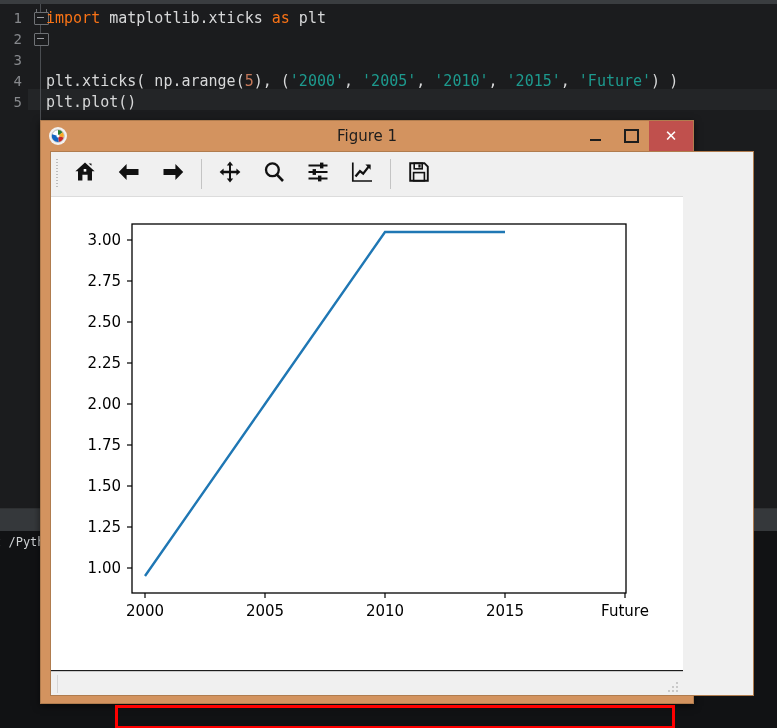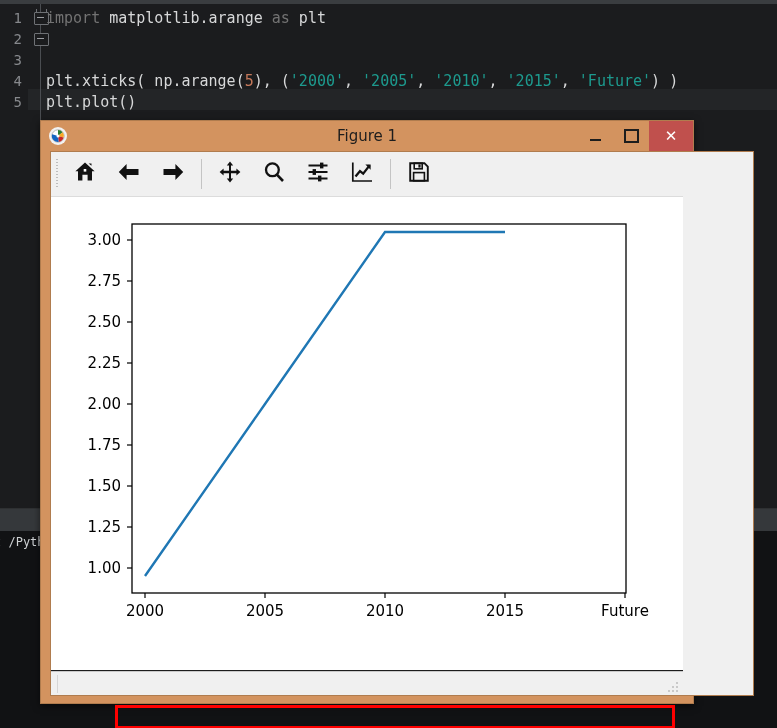--- a/index.html
+++ b/index.html
@@ -34,21 +34,21 @@
   }
   .fold-caret{
     position:absolute;left:36px;width:9px;height:7px;
     border-left:1px solid #6e7175;border-right:1px solid #6e7175;
   }
   .codeline{
     position:absolute;left:46px;
     font-family:"DejaVu Sans Mono","Liberation Mono",monospace;
     font-size:15px;line-height:21px;white-space:pre;color:#d7d8d9;
   }
-  .kw{color:#737373;}
+  .kw{color:#f97316;}
   .num{color:#c4785a;}
   .str{color:#1d9a8e;}
   .plain{color:#d7d8d9;}
   #currentline{
     position:absolute;left:0;top:85px;width:777px;height:21px;background:#232527;
   }
 
   
   #console-divider{position:absolute;left:0;top:508px;width:777px;height:1px;background:#2e3032;}
   #console-head{position:absolute;left:0;top:509px;width:777px;height:22px;background:#35383b;}
@@ -153,21 +153,21 @@
       <div class="lnum" style="top:46px">3</div>
       <div class="lnum" style="top:67px">4</div>
       <div class="lnum" style="top:88px">5</div>
     </div>
 
     <div id="foldbar"></div>
     <div class="fold-caret" style="top:5px"></div>
     <div class="fold" style="top:8px"></div>
     <div class="fold" style="top:29px"></div>
 
-    <div class="codeline" style="top:4px"><span class="kw">import</span><span class="plain"> matplotlib.arange </span><span class="kw">as</span><span class="plain"> plt</span></div>
+    <div class="codeline" style="top:4px"><span class="kw">import</span><span class="plain"> matplotlib.xticks </span><span class="kw">as</span><span class="plain"> plt</span></div>
 
 
 
     <div class="codeline" style="top:67px"><span class="plain">plt.xticks( np.arange(</span><span class="num">5</span><span class="plain">), (</span><span class="str">'2000'</span><span class="plain">, </span><span class="str">'2005'</span><span class="plain">, </span><span class="str">'2010'</span><span class="plain">, </span><span class="str">'2015'</span><span class="plain">, </span><span class="str">'Future'</span><span class="plain">) )</span></div>
 
     <div class="codeline" style="top:88px"><span class="plain">plt.plot()</span></div>
   </div>
 
   <div id="console-divider"></div>
   <div id="console-head"></div>

